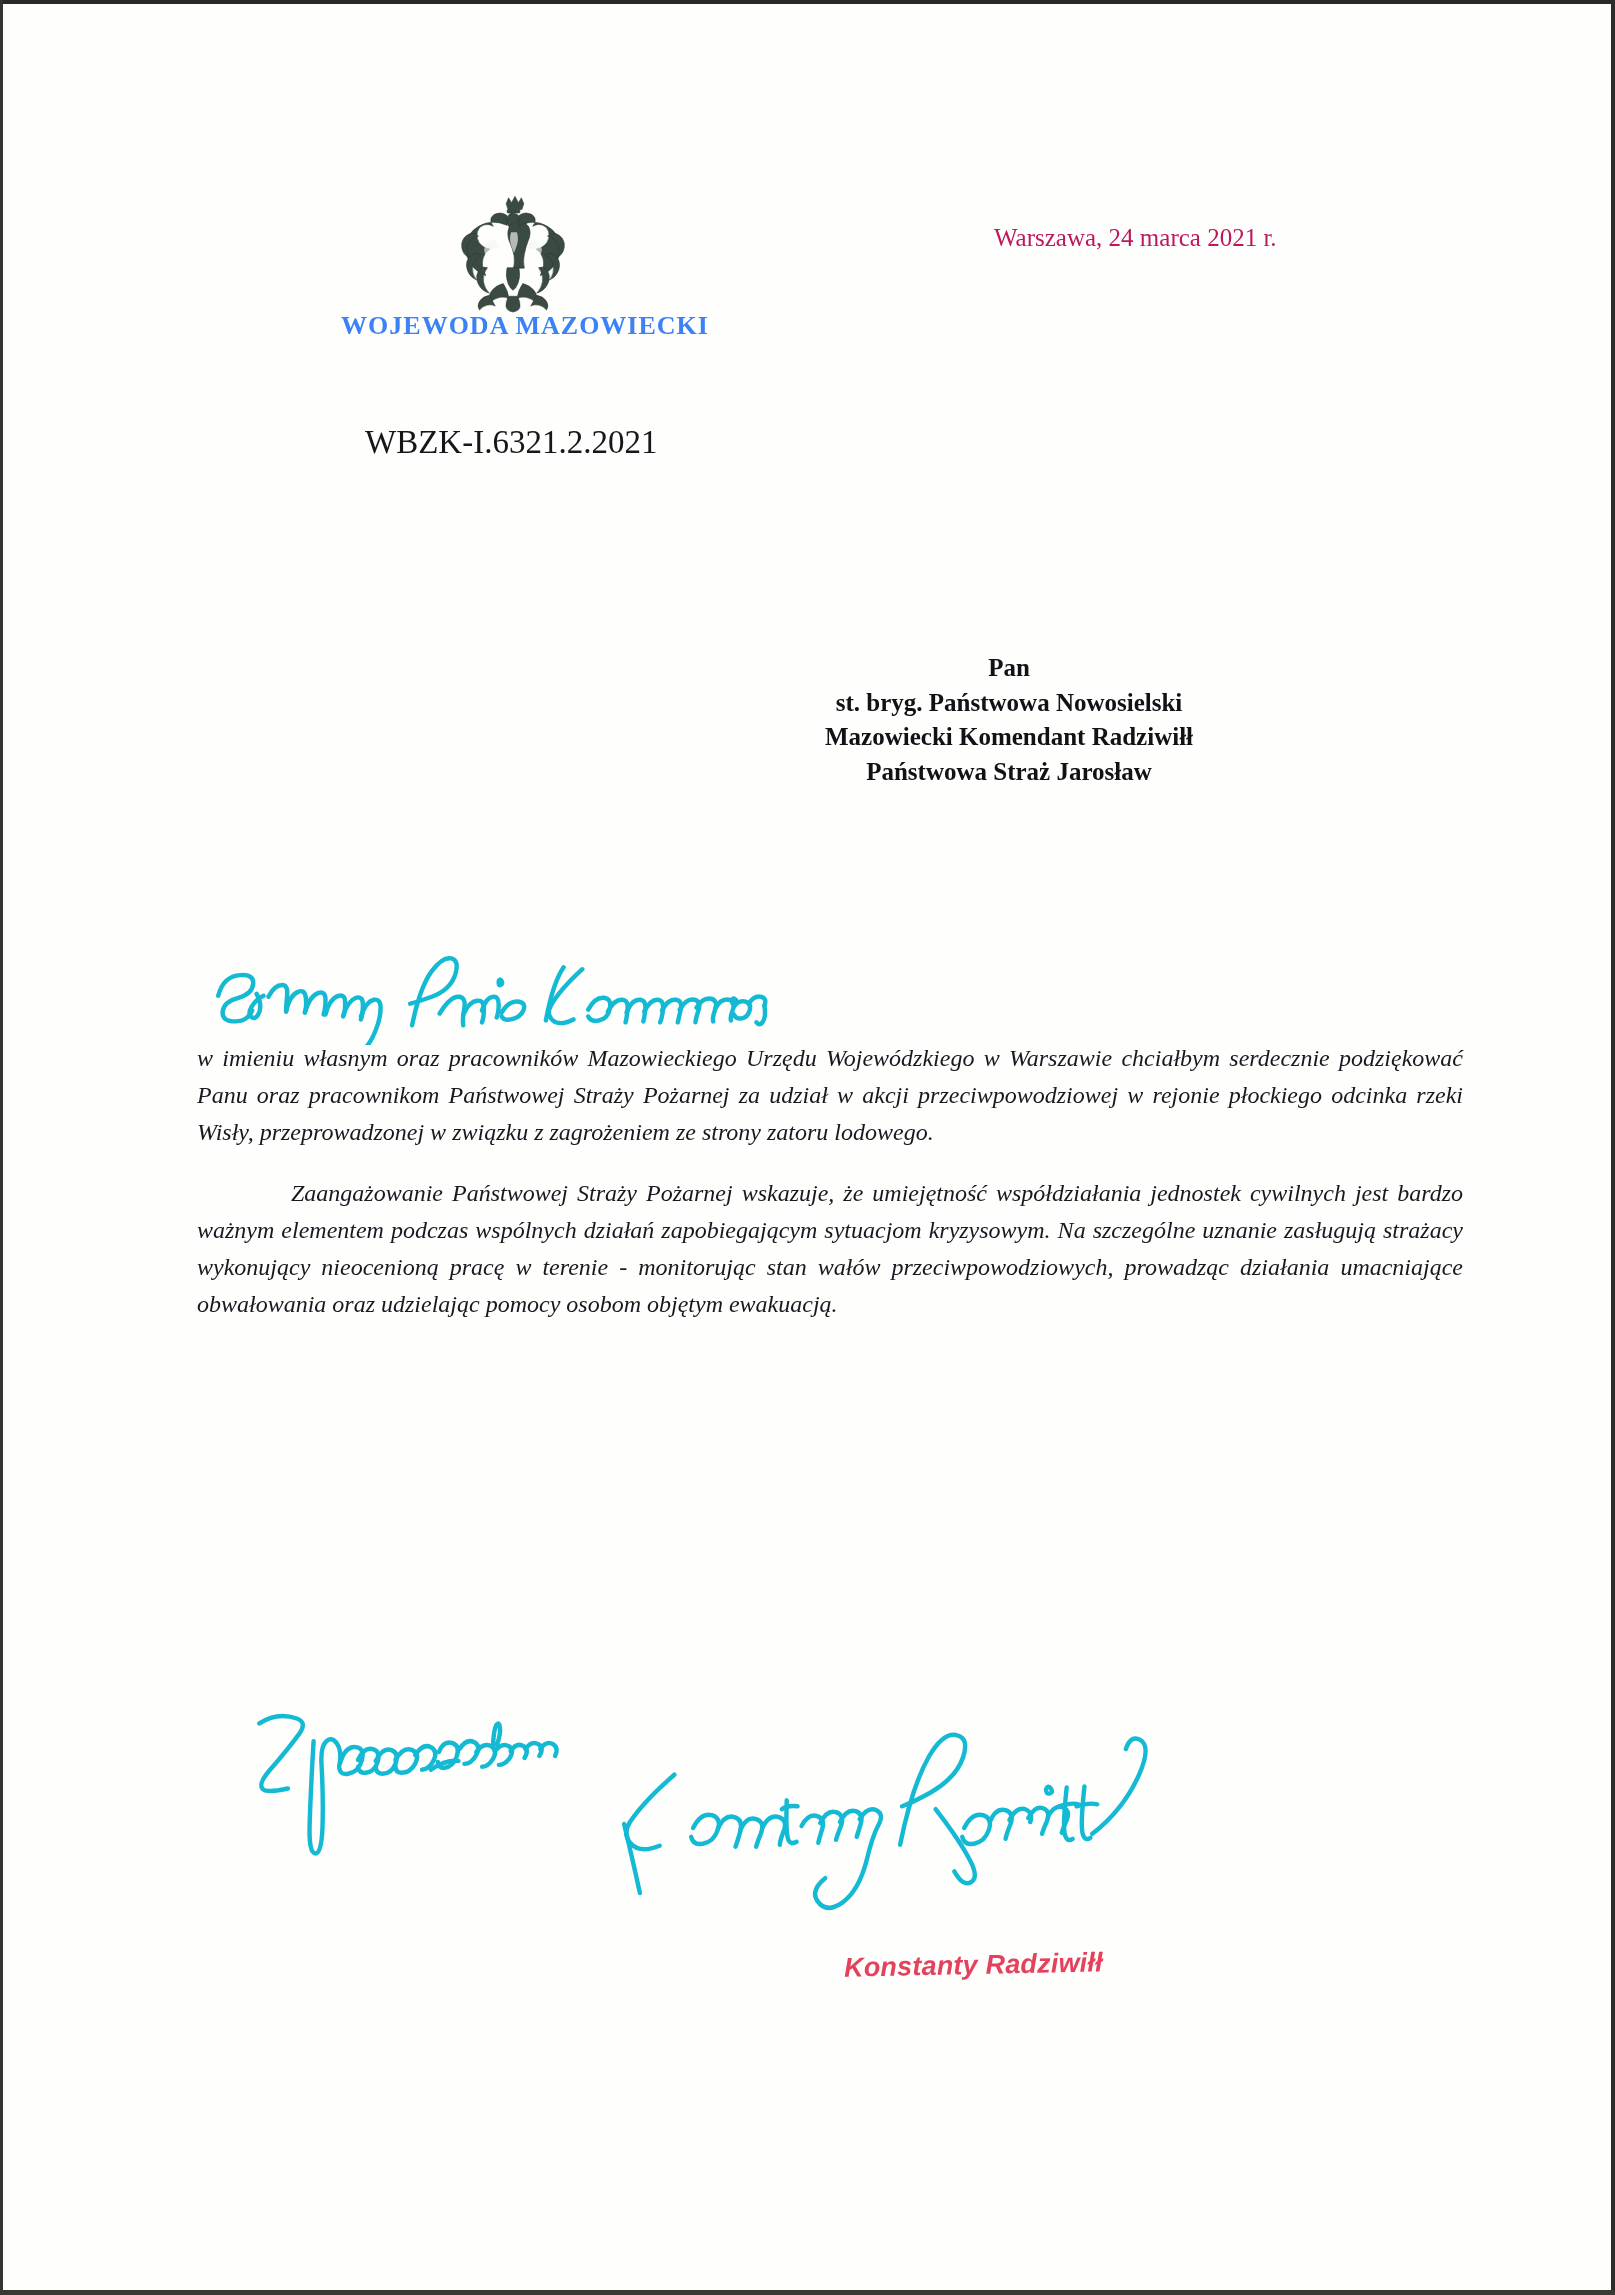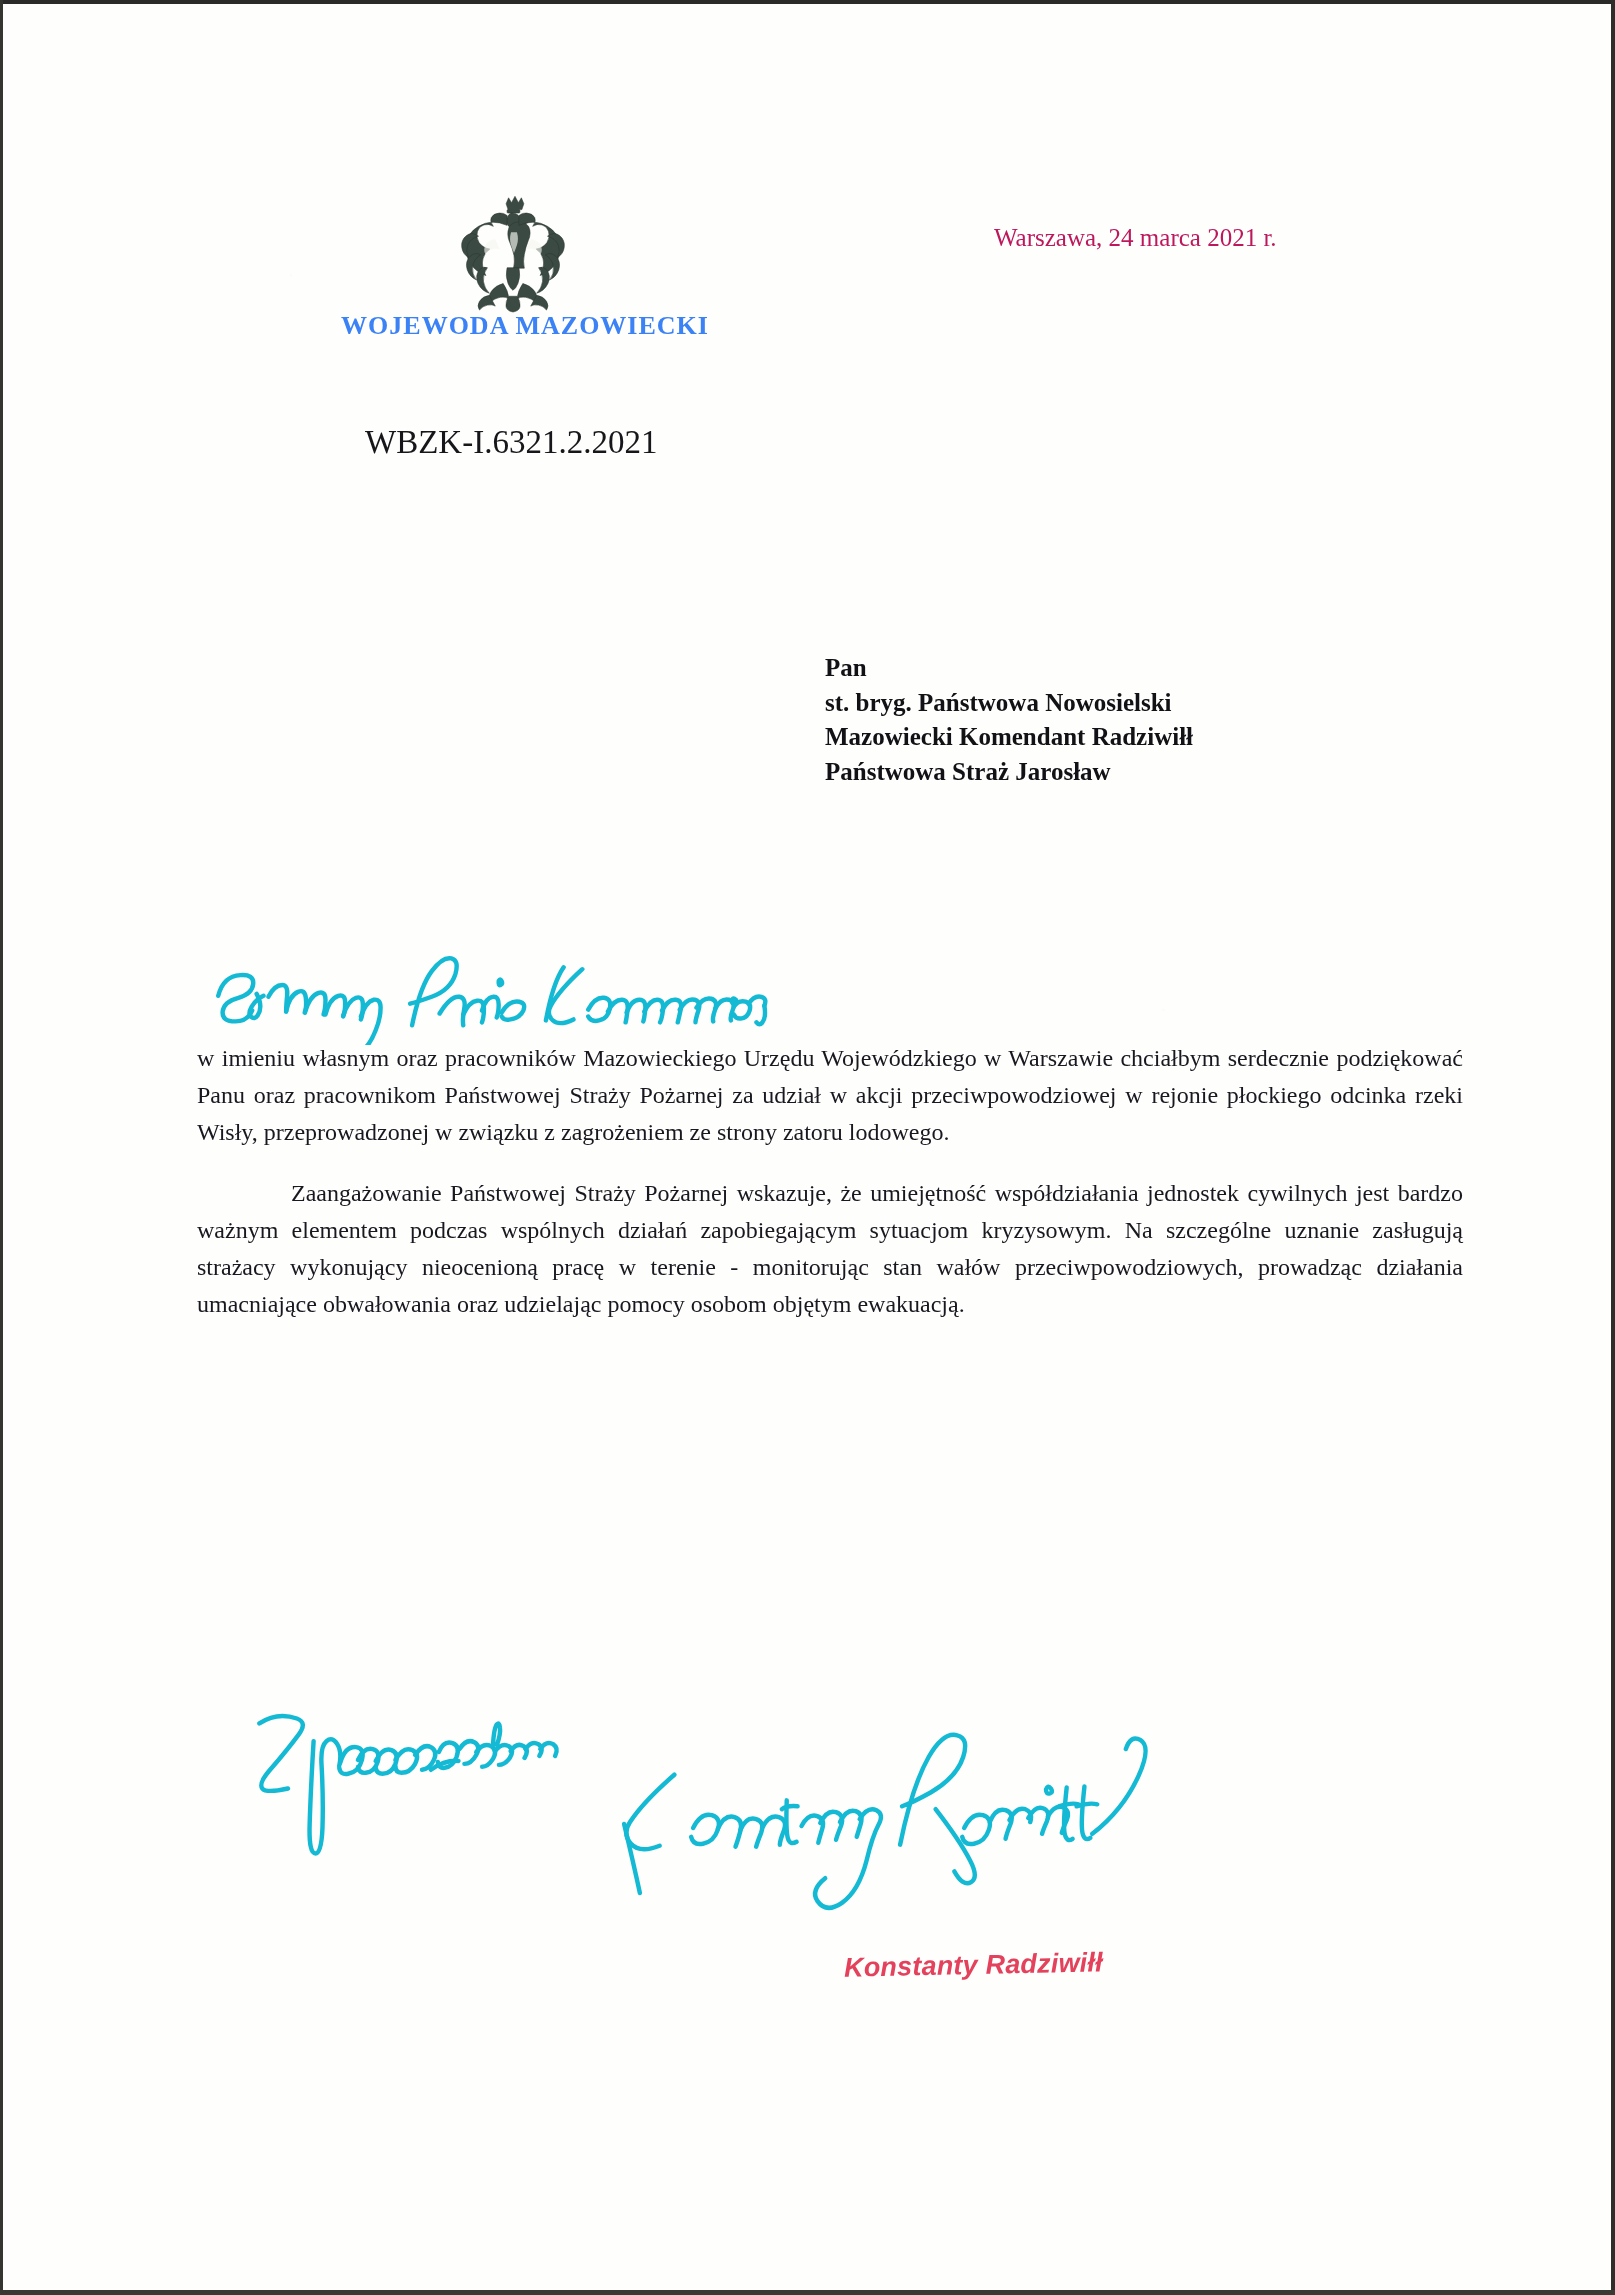--- a/index.html
+++ b/index.html
@@ -98,20 +98,21 @@
 
   
   .recipient {
     position: absolute;
     left: 825px;
     top: 651px;
     font-weight: 700;
     font-size: 25px;
     line-height: 1.38;
     color: #111116;
+    text-align: center;
   }
   .recipient div { white-space: nowrap; }
 
   
   .greeting-hand {
     position: absolute;
     left: 207px;
     top: 922px;
     width: 1036px;
     height: 123px;
@@ -126,20 +127,21 @@
     top: 1040px;
     width: 1282px;
     font-size: 24px;
     line-height: 1.55;
     color: #181820;
     text-align: justify;
     text-justify: inter-word;
   }
   .body-block p {
     margin: 0 16px 23px 0;
+    font-style: italic;
   }
   .body-block p.indented { text-indent: 94px; }
   .body-block p.no-indent { text-indent: 0; }
 
   
   .sign-hand {
     position: absolute;
     left: 197px;
     top: 1686px;
     width: 1282px;

